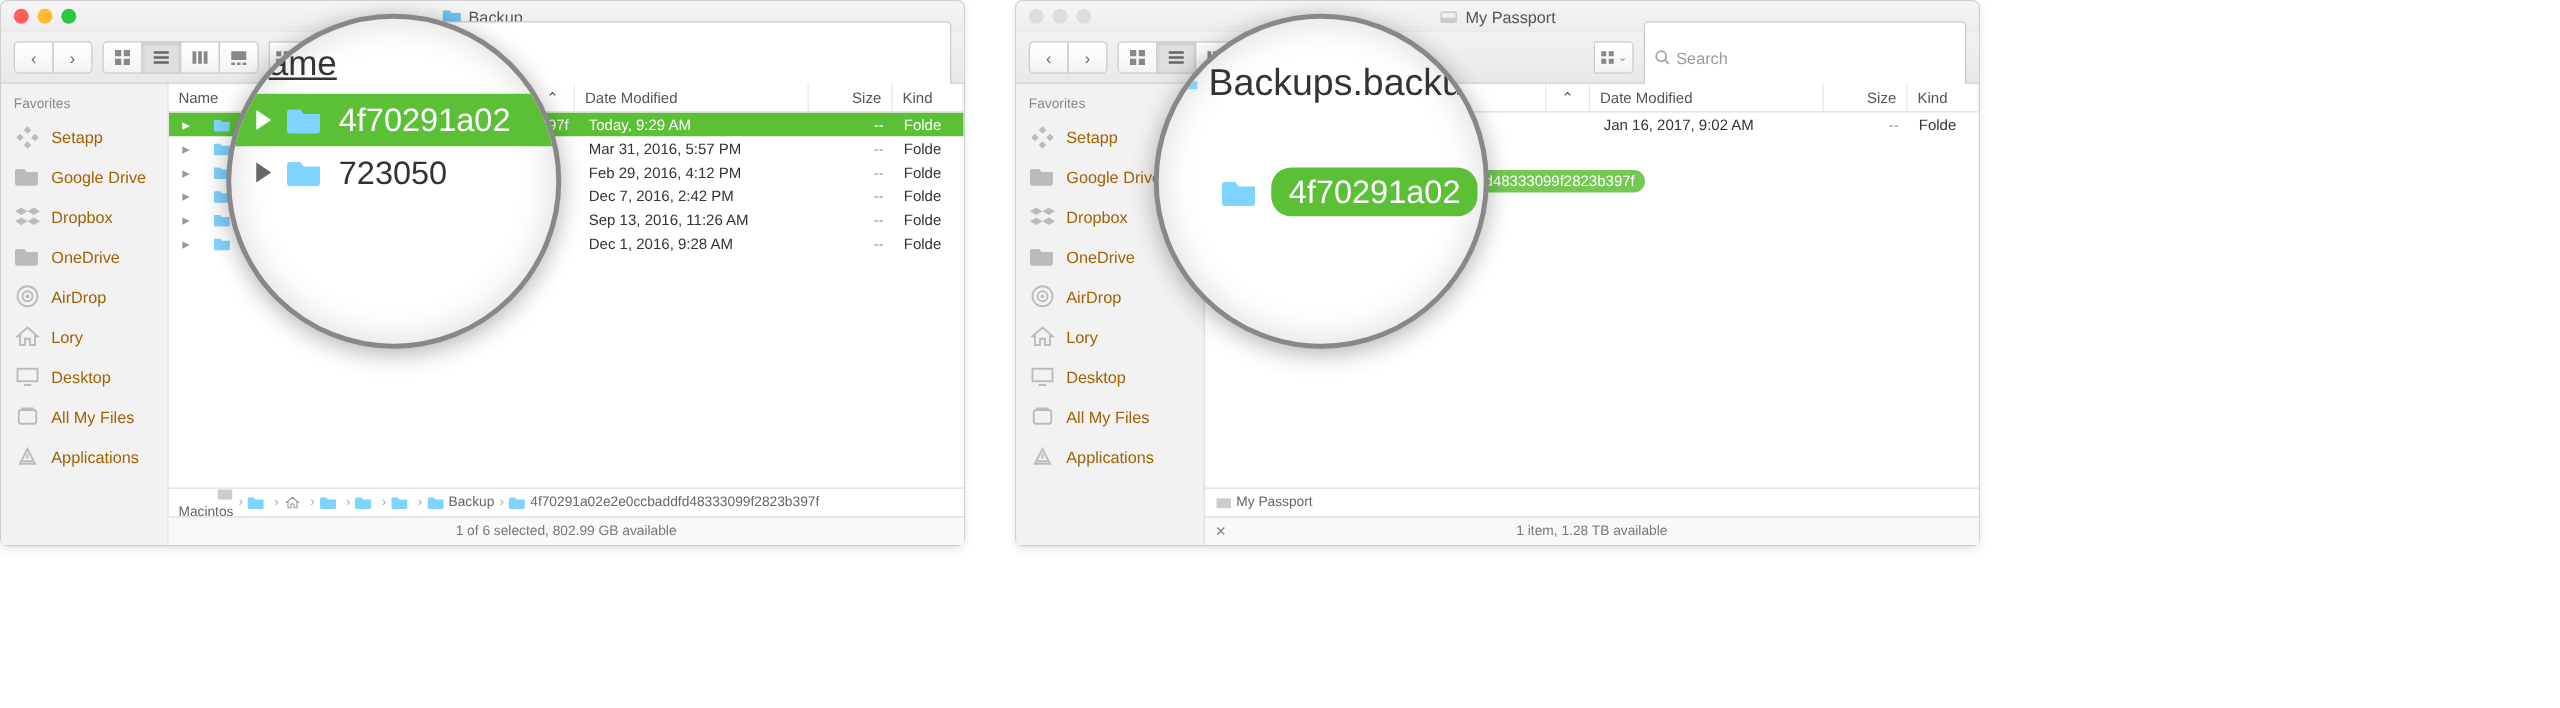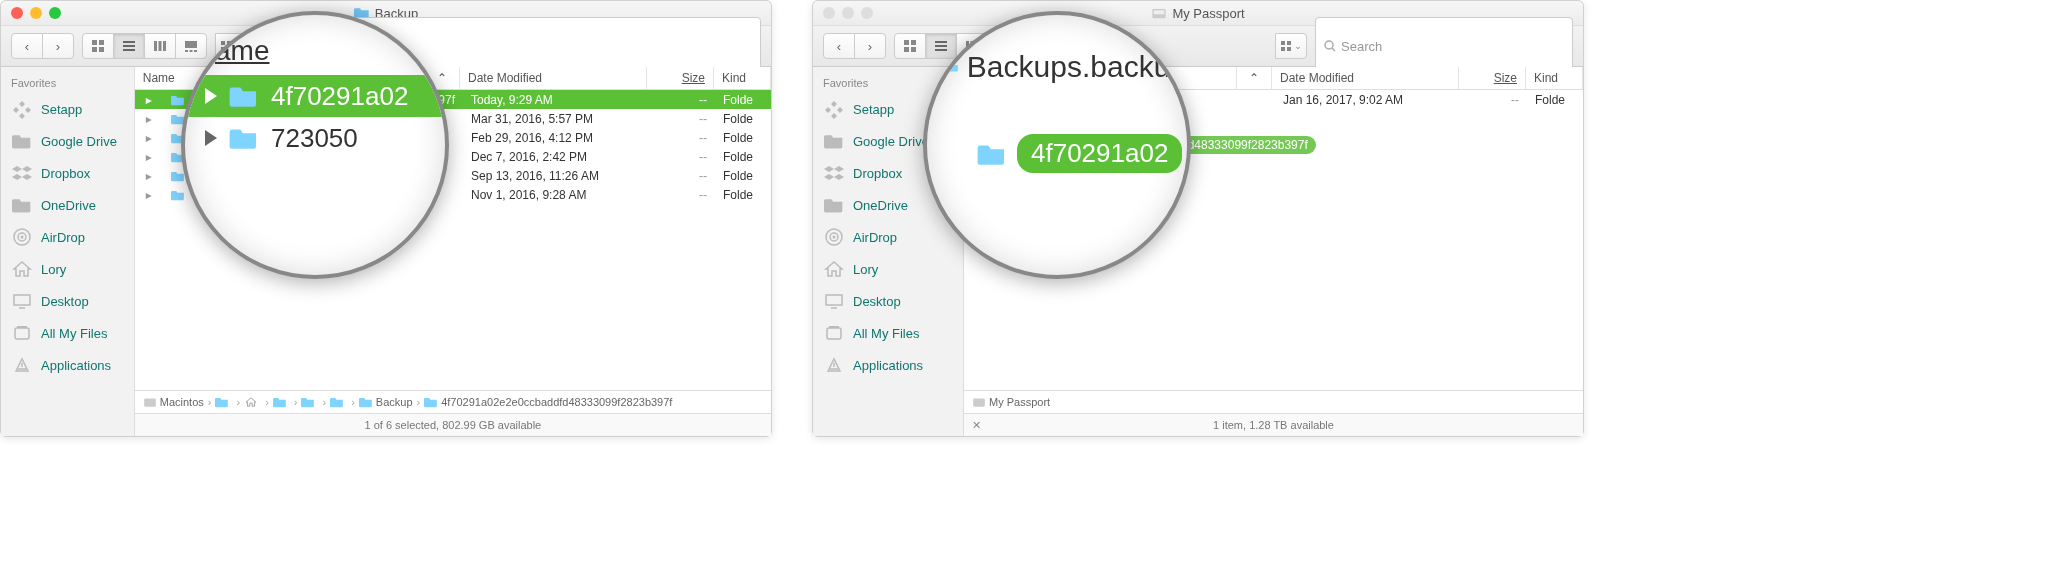--- a/index.html
+++ b/index.html
@@ -130,21 +130,21 @@
 .sb-header {
   font-size: 11px;
   color: #888;
   padding: 4px 10px;
 }
 .sb-item {
   display: flex;
   align-items: center;
   gap: 8px;
   padding: 5px 10px;
-  color: #0f766e;
+  color: #a16207;
   font-size: 13px;
 }
 .sb-icon {
   width: 22px;
   height: 22px;
   display: flex;
   align-items: center;
   justify-content: center;
   color: #888;
 }
@@ -165,21 +165,21 @@
   border-right: 1px solid #e5e5e5;
   padding: 3px 8px;
   font-size: 12px;
   color: #555;
   display:flex;
   align-items:center;
 }
 .col.name { flex: 1; }
 .col.sort { width: 18px; justify-content:center;}
 .col.date { width: 170px; }
-.col.size { width: 50px; text-align: left; justify-content:flex-end;text-decoration:underline;}
+.col.size { width: 50px; text-align: left; justify-content:flex-end;}
 .col.kind { width: 40px; }
 .rows {
   flex: 1;
   overflow: hidden;
 }
 .row {
   display: flex;
   height: 19px;
   align-items: center;
   font-size: 12px;
@@ -566,27 +566,27 @@
             <span class="cell kind">Folde</span>
           </div>
           <div class="row">
             <span class="cell disc">▸</span>
             <span class="cell icon">
               <svg class="folder-svg" viewBox="0 0 24 20">
                 <path d="M2 3h7l2 3h11v11a2 2 0 0 1-2 2H2a2 2 0 0 1-2-2V5a2 2 0 0 1 2-2z" fill="#7fd3ff"></path>
               </svg>
             </span>
             <span class="cell name"></span>
-            <span class="cell date">Nov 1, 2016, 9:28 AM</span>
+            <span class="cell date">Dec 1, 2016, 9:28 AM</span>
             <span class="cell size">--</span>
             <span class="cell kind">Folde</span>
           </div>
         </div>
       <div class="pathbar" id="left-path">
-          <span style="display: inline-flex; align-items: flex-end; gap: 3px;">
+          <span style="display: inline-flex; align-items: flex-end; gap: 3px; flex-direction: column;">
             <span class="path-icon">
               <svg width="14" height="12" viewBox="0 0 24 20">
                 <rect x="2" y="4" width="20" height="14" rx="2" fill="#ccc"></rect>
               </svg>
             </span>
             <span>Macintos</span>
           </span>
           <span class="path-sep">›</span>
           <span style="display: inline-flex; align-items: center; gap: 3px;">
             <span class="path-icon">

